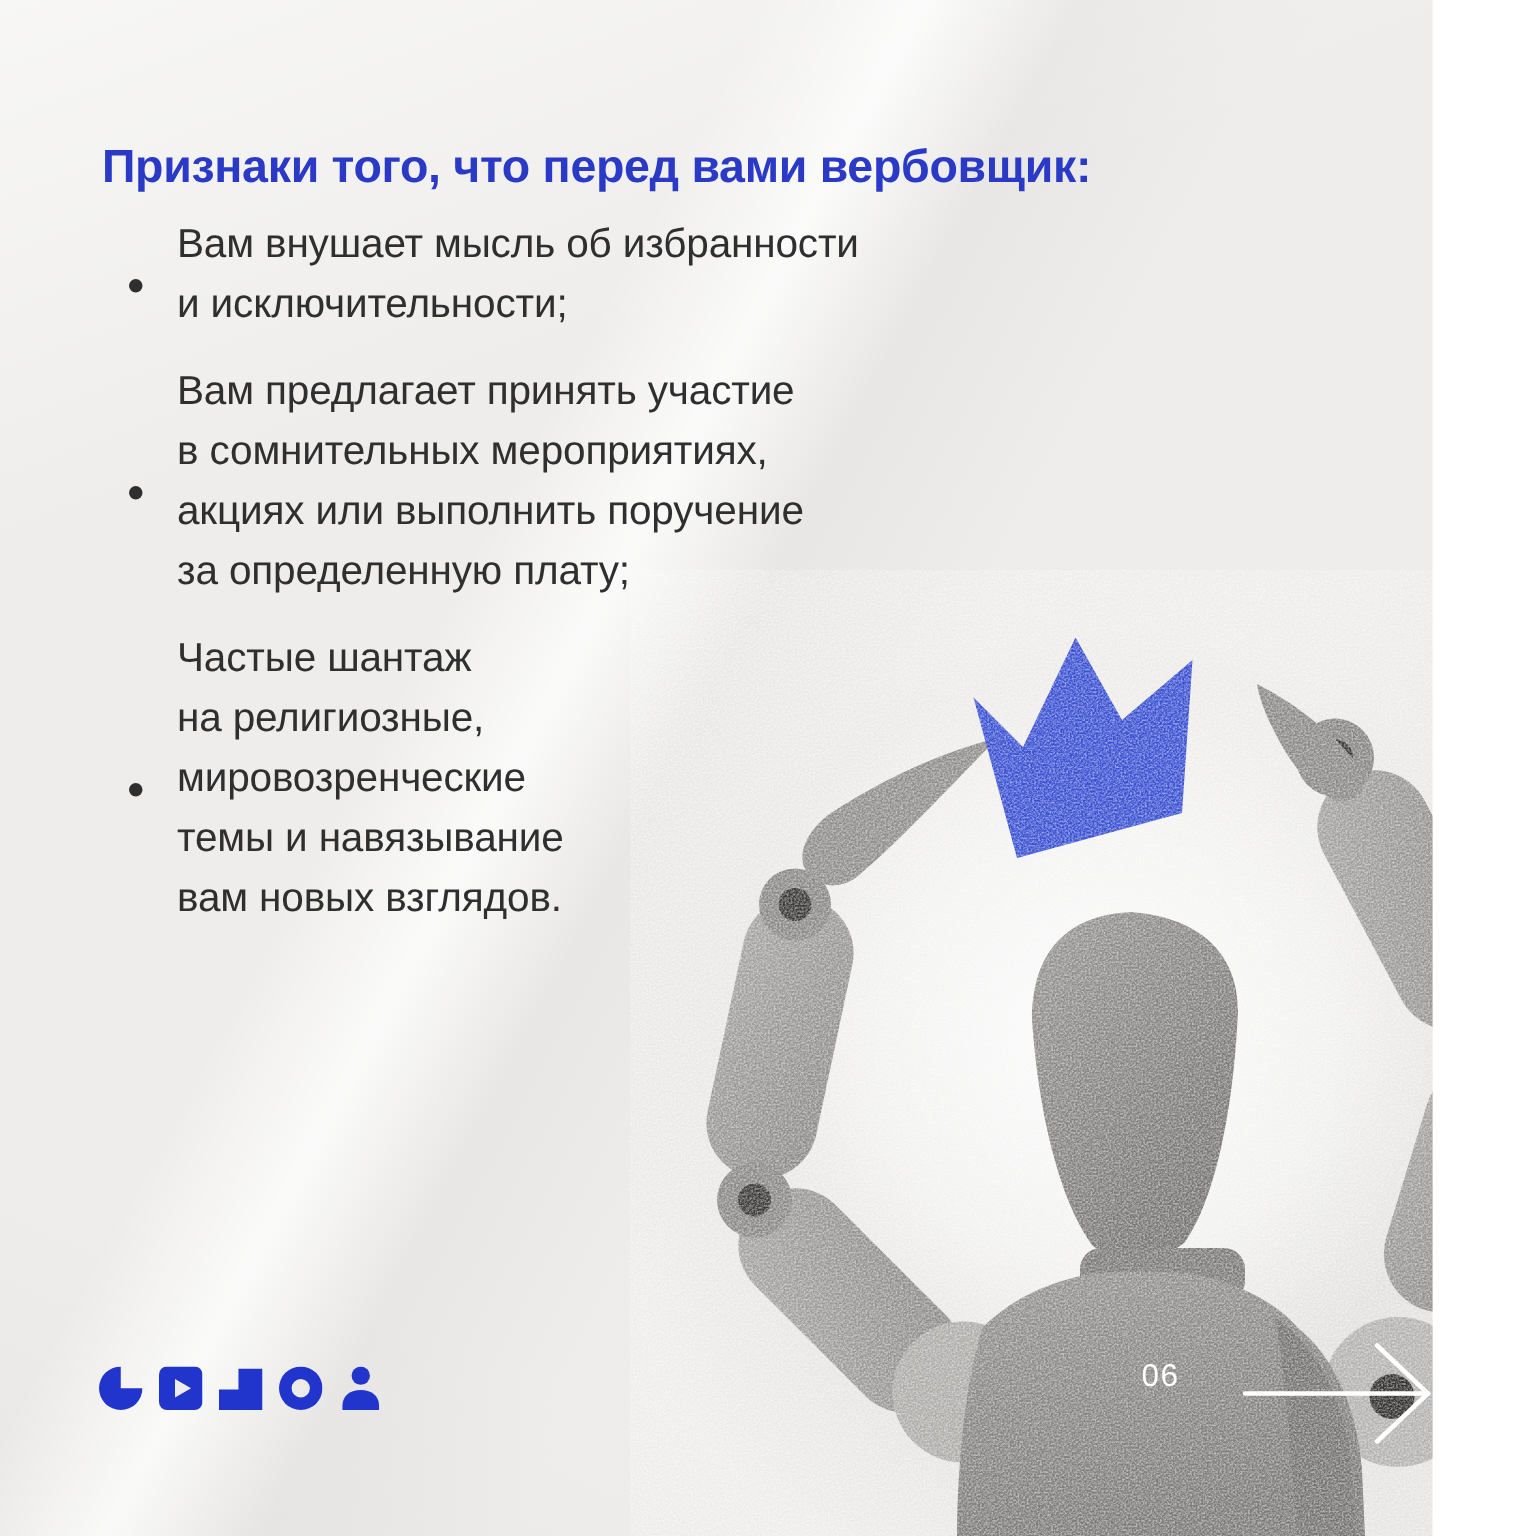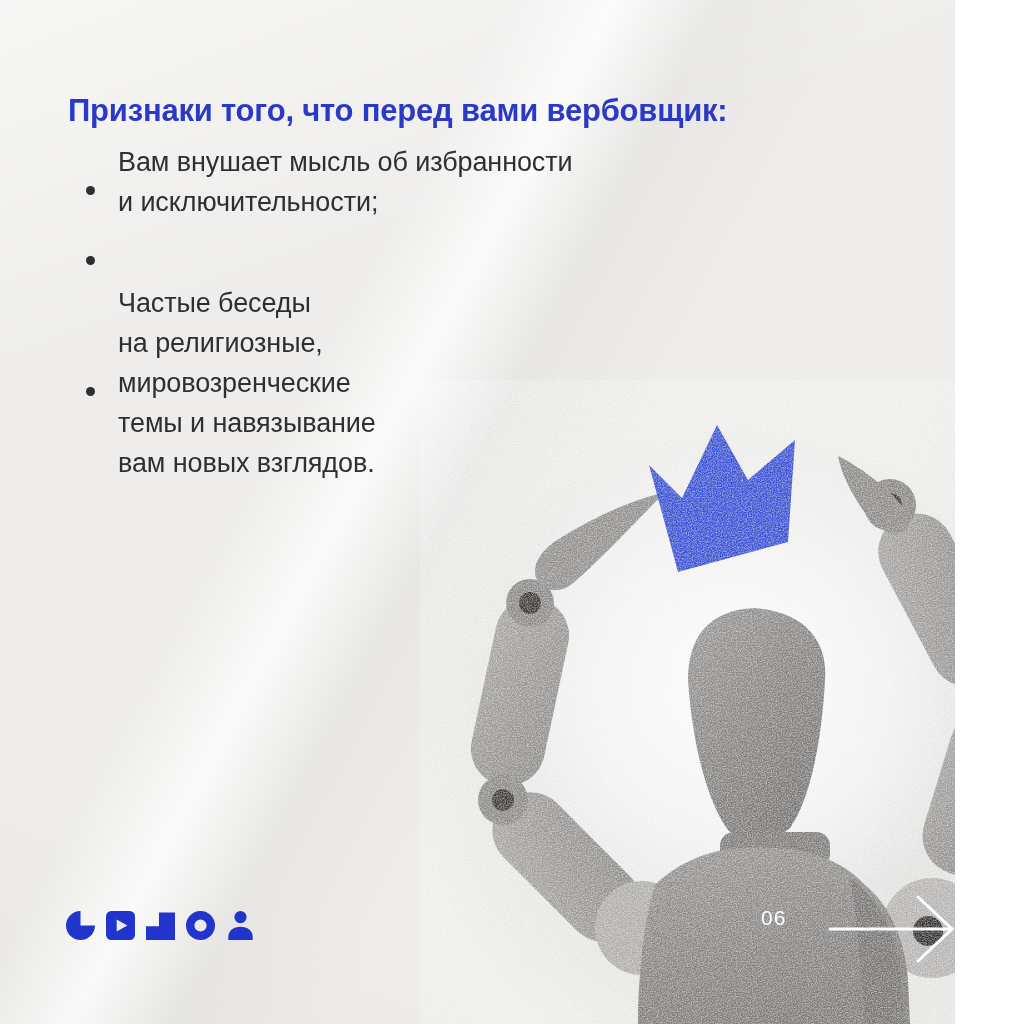--- a/index.html
+++ b/index.html
@@ -96,24 +96,28 @@
   <h1 class="heading" style="color: rgb(42, 58, 198);">Признаки того, что перед вами вербовщик:</h1>
 
   <ul class="bullets">
     <li>
       <span class="dot" style="background: rgb(47, 47, 48);"></span>
       <span class="li-text" style="color: rgb(47, 47, 48);">Вам внушает мысль об избранности
 и исключительности;</span>
     </li>
     <li>
       <span class="dot" style="background: rgb(47, 47, 48);"></span>
+      <span class="li-text" style="color: rgb(47, 47, 48);">Вам предлагает принять участие
+в сомнительных мероприятиях,
+акциях или выполнить поручение
+за определенную плату;</span>
     </li>
     <li>
       <span class="dot" style="background: rgb(47, 47, 48);"></span>
-      <span class="li-text" style="color: rgb(47, 47, 48);">Частые беседы
+      <span class="li-text" style="color: rgb(47, 47, 48);">Частые шантаж
 на религиозные,
 мировозренческие
 темы и навязывание
 вам новых взглядов.</span>
     </li>
   </ul>
 
   <div class="footer-logo">
     <svg viewBox="0 0 38 38" style="fill: rgb(33, 53, 205);">
       <path d="M19,19 L38,19 A19,19 0 1 1 19,0 Z"></path>

